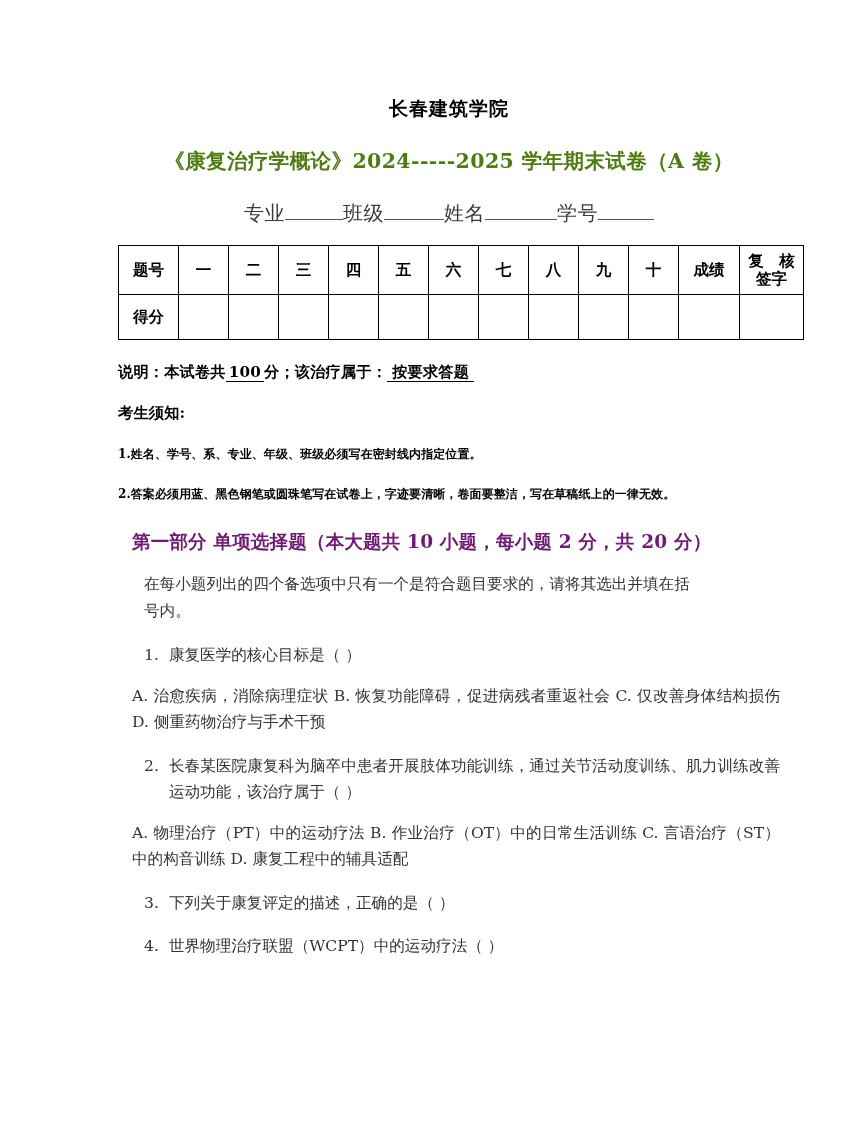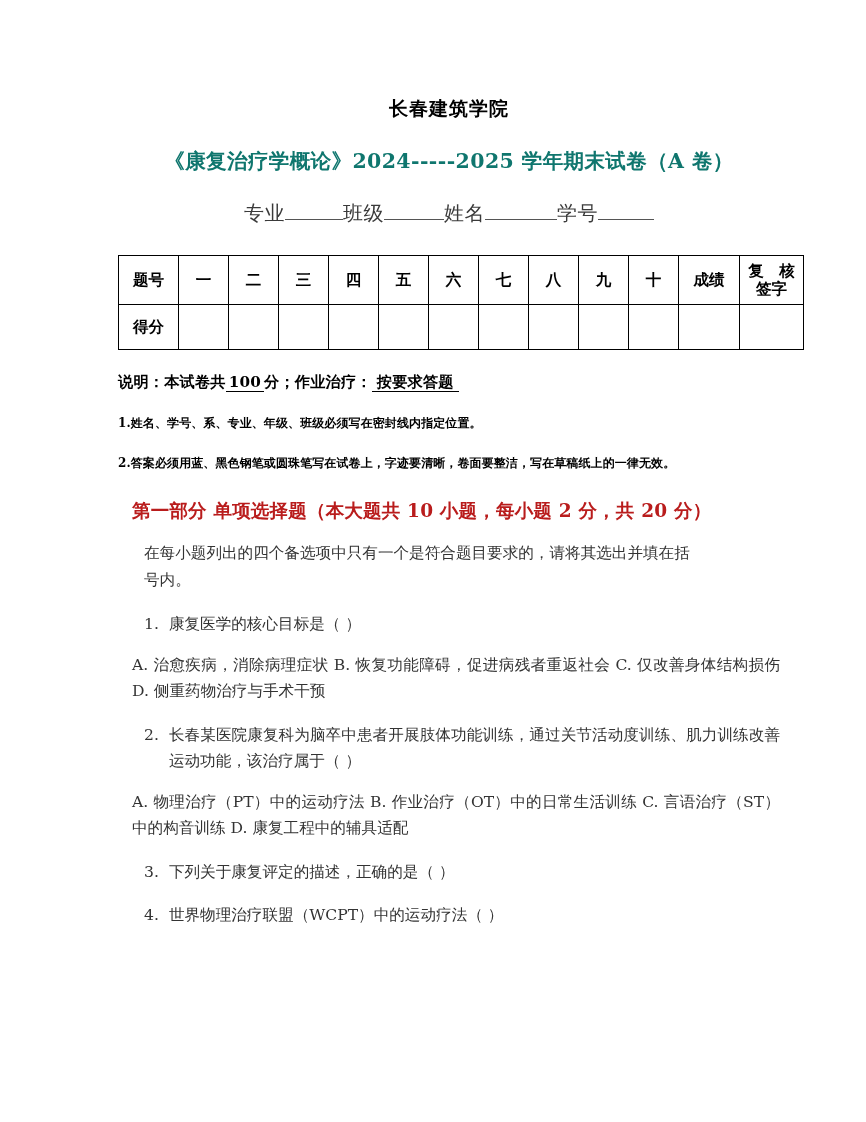--- a/index.html
+++ b/index.html
@@ -37,21 +37,21 @@
     letter-spacing: 1px;
     margin-top: 96px;
     color: #000;
   }
   .paper-title {
     text-align: center;
     font-size: 20.5px;
     font-weight: bold;
     letter-spacing: 0.4px;
     margin-top: 25px;
-    color: #0f766e;
+    color: #4d7c0f;
     white-space: nowrap;
   }
   .id-line {
     text-align: center;
     font-size: 20px;
     margin-top: 25px;
     color: #3a3a3a;
     letter-spacing: 0.5px;
   }
   .blank-u {
@@ -59,21 +59,21 @@
     border-bottom: 1.2px solid #555;
     vertical-align: baseline;
   }
   .u-60 { width: 58px; }
   .u-62 { width: 60px; }
   .u-74 { width: 72px; }
   .u-58 { width: 56px; }
 
   
   .score-table-wrap {
-    margin-top: 28px;
+    margin-top: 18px;
   }
   table.score-table {
     border-collapse: collapse;
     width: 659px;
     table-layout: fixed;
   }
   table.score-table td {
     border: 1.4px solid #000;
     text-align: center;
     vertical-align: middle;
@@ -111,21 +111,21 @@
     color: #000;
     margin-top: 21px;
     line-height: 1.62;
     letter-spacing: 0.1px;
   }
 
   
   .section-head {
     font-size: 18.5px;
     font-weight: bold;
-    color: #b91c1c;
+    color: #701a75;
     margin-top: 24px;
     padding-left: 14px;
     letter-spacing: 0.2px;
     white-space: nowrap;
   }
 
   
   .sec-intro {
     font-size: 15.6px;
     color: #333;
@@ -200,22 +200,23 @@
           <td class="c-num"></td>
           <td class="c-num"></td>
           <td class="c-num"></td>
           <td class="c-total"></td>
           <td class="c-check"></td>
         </tr>
       </tbody>
         </table>
     </div>
 
-    <div class="note-line"><span>说明：本试卷共</span><span class="ul">100</span><span>分；作业治疗：</span><span class="ul-wide">按要求答题</span></div>
-
+    <div class="note-line"><span>说明：本试卷共</span><span class="ul">100</span><span>分；该治疗属于：</span><span class="ul-wide">按要求答题</span></div>
+
+    <div class="note-line tight">考生须知:</div>
 
     <div class="note-para">1.姓名、学号、系、专业、年级、班级必须写在密封线内指定位置。</div>
 
     <div class="note-para">2.答案必须用蓝、黑色钢笔或圆珠笔写在试卷上，字迹要清晰，卷面要整洁，写在草稿纸上的一律无效。</div>
 
     <div class="section-head">第一部分 单项选择题（本大题共 10 小题，每小题 2 分，共 20 分）</div>
 
     <div class="sec-intro">
         <span class="ind">在每小题列出的四个备选项中只有一个是符合题目要求的，请将其选出并填在括</span>
         <span class="ind">号内。</span>

